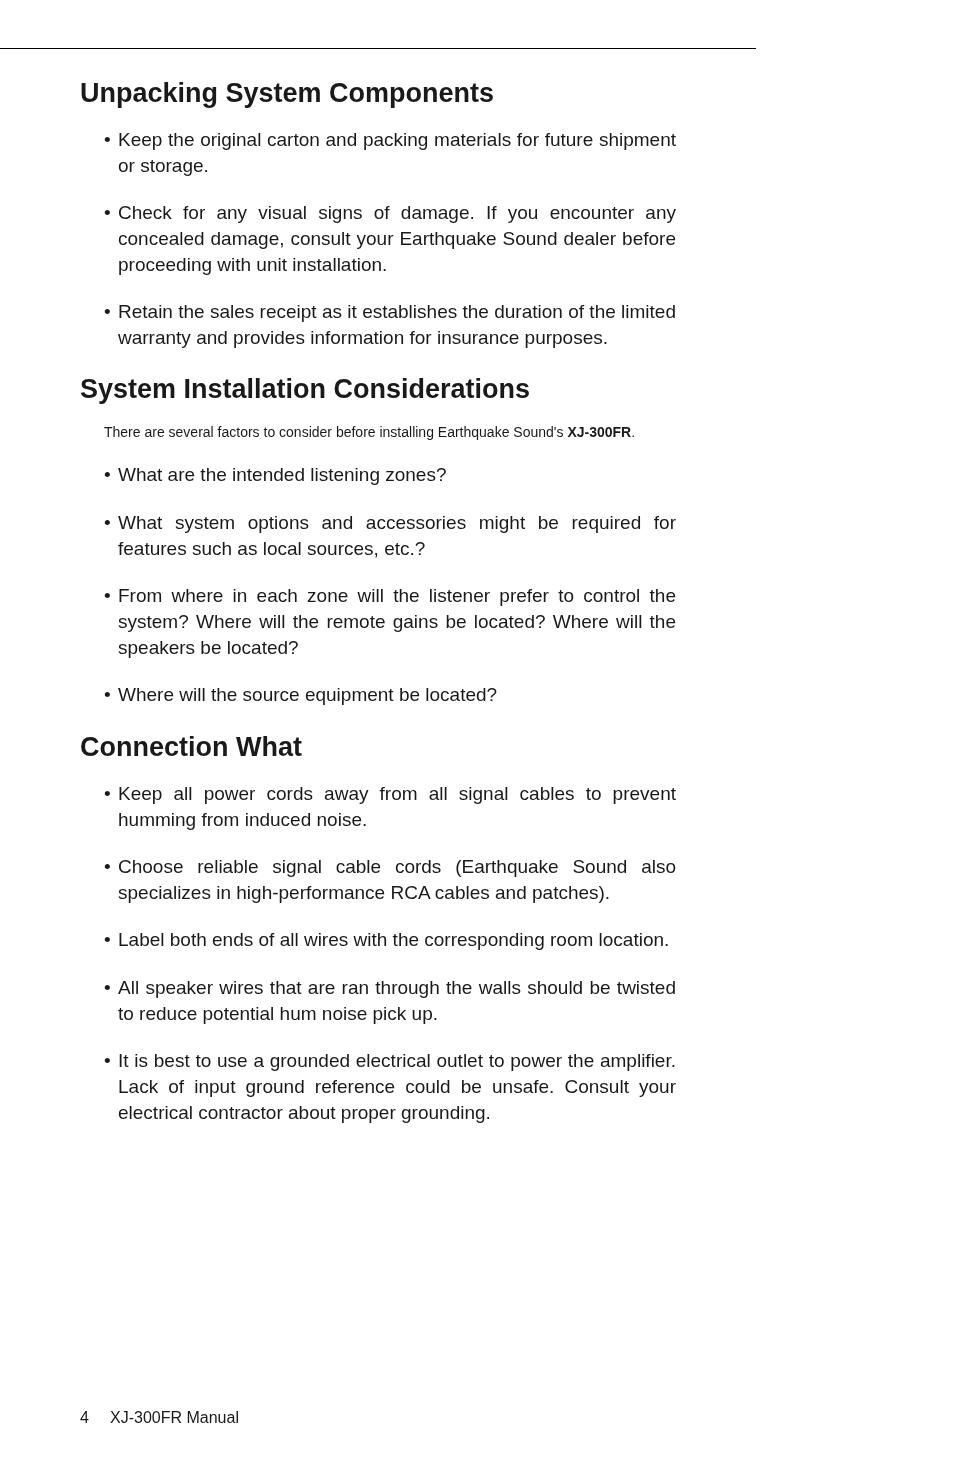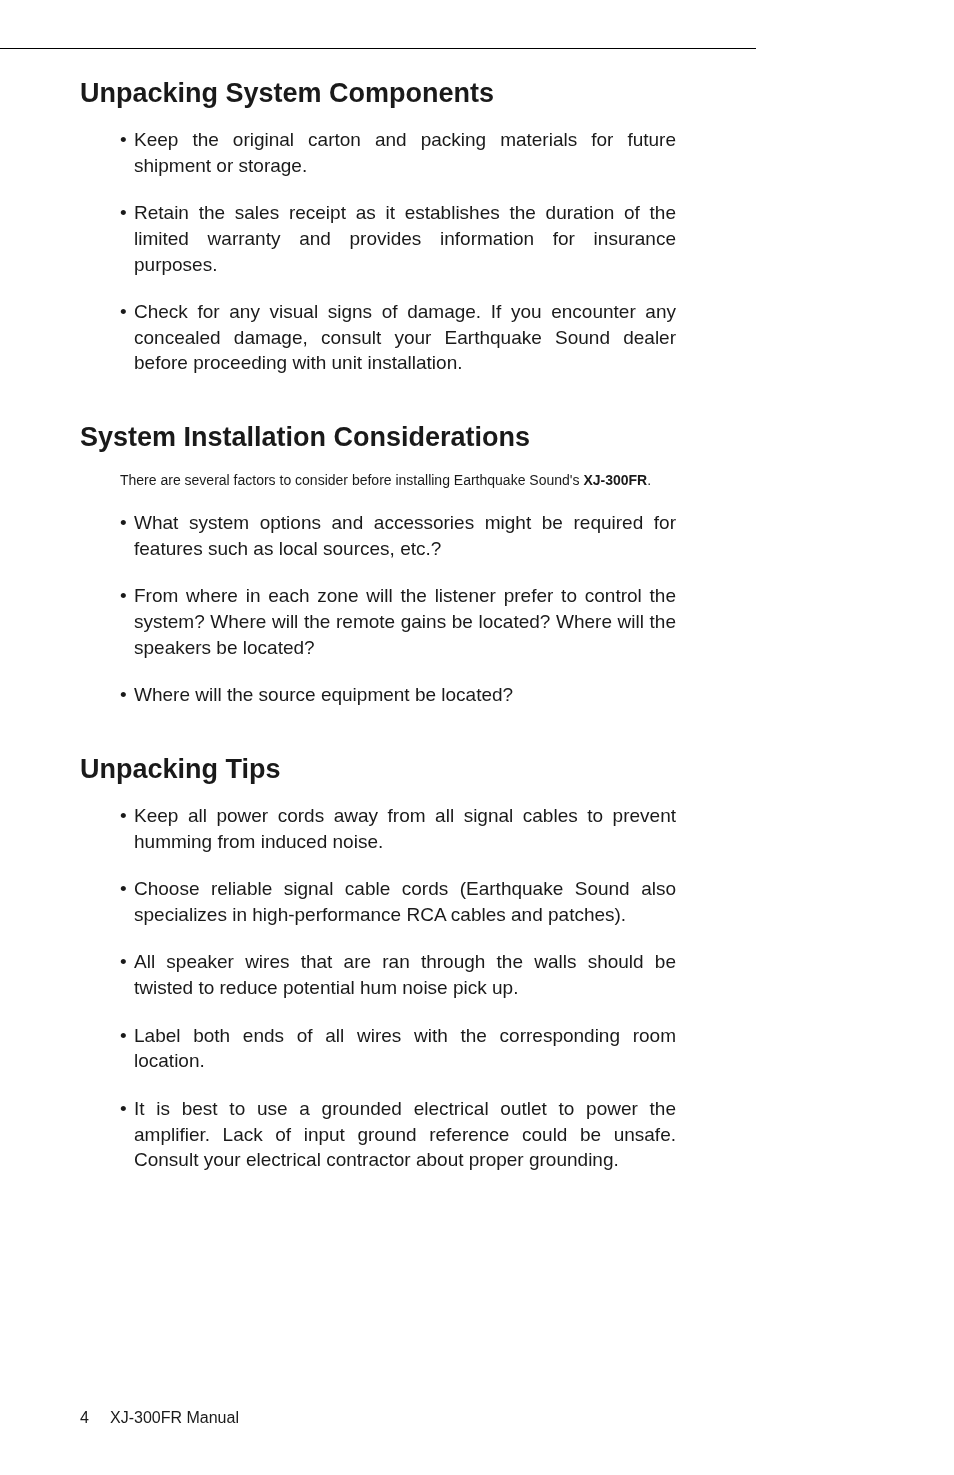--- a/index.html
+++ b/index.html
@@ -1,65 +1,66 @@
 <!DOCTYPE html>
 <html><head>
 <meta charset="utf-8">
 <style>
   * { margin: 0; padding: 0; box-sizing: border-box; }
   html, body { width: 954px; height: 1475px; background: #fff; font-family: Arial, Helvetica, sans-serif; color: #1a1a1a; }
   .page { width: 756px; height: 1475px; position: relative; padding: 60px 80px 40px 80px; }
   .rule { position: absolute; left: 0; right: 0; top: 48px; height: 1px; background: #000; }
-  h2 { font-size: 27px; font-weight: bold; margin-top: 46px; margin-bottom: 18px; }
+  h2 { font-size: 27px; font-weight: bold; margin-top: 24px; margin-bottom: 18px; }
   h2.first { margin-top: 18px; }
-  .body { margin-left: 40px; margin-right: 0; }
+  .body { margin-left: 24px; margin-right: 0; }
   p.lead { font-size: 14px; line-height: 1.35; margin-bottom: 20px; text-align: justify; }
   ul { list-style: none; }
   li { font-size: 19px; line-height: 1.35; margin-bottom: 22px; padding-left: 14px; position: relative; text-align: justify; }
   li::before { content: "•"; position: absolute; left: 0; top: 0; }
   .bold { font-weight: bold; }
   .footer { position: absolute; left: 80px; right: 80px; bottom: 48px; font-size: 16px; display: flex; }
   .footer .pg { width: 30px; }
   .footer .mid { flex: 0 0 auto; margin-right: 110px; }
   .footer .right { flex: 1; }
 </style>
 </head>
 <body>
 
 <div class="page">
   <div class="rule"></div>
 
   <h2 class="first">Unpacking System Components</h2>
   <div class="body">
     <ul>
       <li>Keep the original carton and packing materials for future shipment or storage.</li>
+      <li>Check for any visual signs of damage. If you encounter any concealed damage, consult your Earthquake Sound dealer before proceeding with unit installation.</li>
       <li>Retain the sales receipt as it establishes the duration of the limited warranty and provides information for insurance purposes.</li>
-      <li>Check for any visual signs of damage. If you encounter any concealed damage, consult your Earthquake Sound dealer before proceeding with unit installation.</li>
     </ul>
   </div>
 
   <h2>System Installation Considerations</h2>
   <div class="body">
     <p class="lead">
       <span>There are several factors to consider before installing Earthquake Sound's </span><span class="bold">XJ-300FR</span><span>.</span>
     </p>
     <ul>
+      <li>What are the intended listening zones?</li>
       <li>What system options and accessories might be required for features such as local sources, etc.?</li>
       <li>From where in each zone will the listener prefer to control the system? Where will the remote gains be located? Where will the speakers be located?</li>
       <li>Where will the source equipment be located?</li>
     </ul>
   </div>
 
-  <h2>Unpacking Tips</h2>
+  <h2>Connection What</h2>
   <div class="body">
     <ul>
       <li>Keep all power cords away from all signal cables to prevent humming from induced noise.</li>
       <li>Choose reliable signal cable cords (Earthquake Sound also specializes in high-performance RCA cables and patches).</li>
+      <li>Label both ends of all wires with the corresponding room location.</li>
       <li>All speaker wires that are ran through the walls should be twisted to reduce potential hum noise pick up.</li>
-      <li>Label both ends of all wires with the corresponding room location.</li>
       <li>It is best to use a grounded electrical outlet to power the amplifier. Lack of input ground reference could be unsafe. Consult your electrical contractor about proper grounding.</li>
     </ul>
   </div>
 
   <div class="footer">
     <span class="pg">4</span>
     <span class="mid">XJ-300FR Manual</span>
   </div>
 </div>
 

